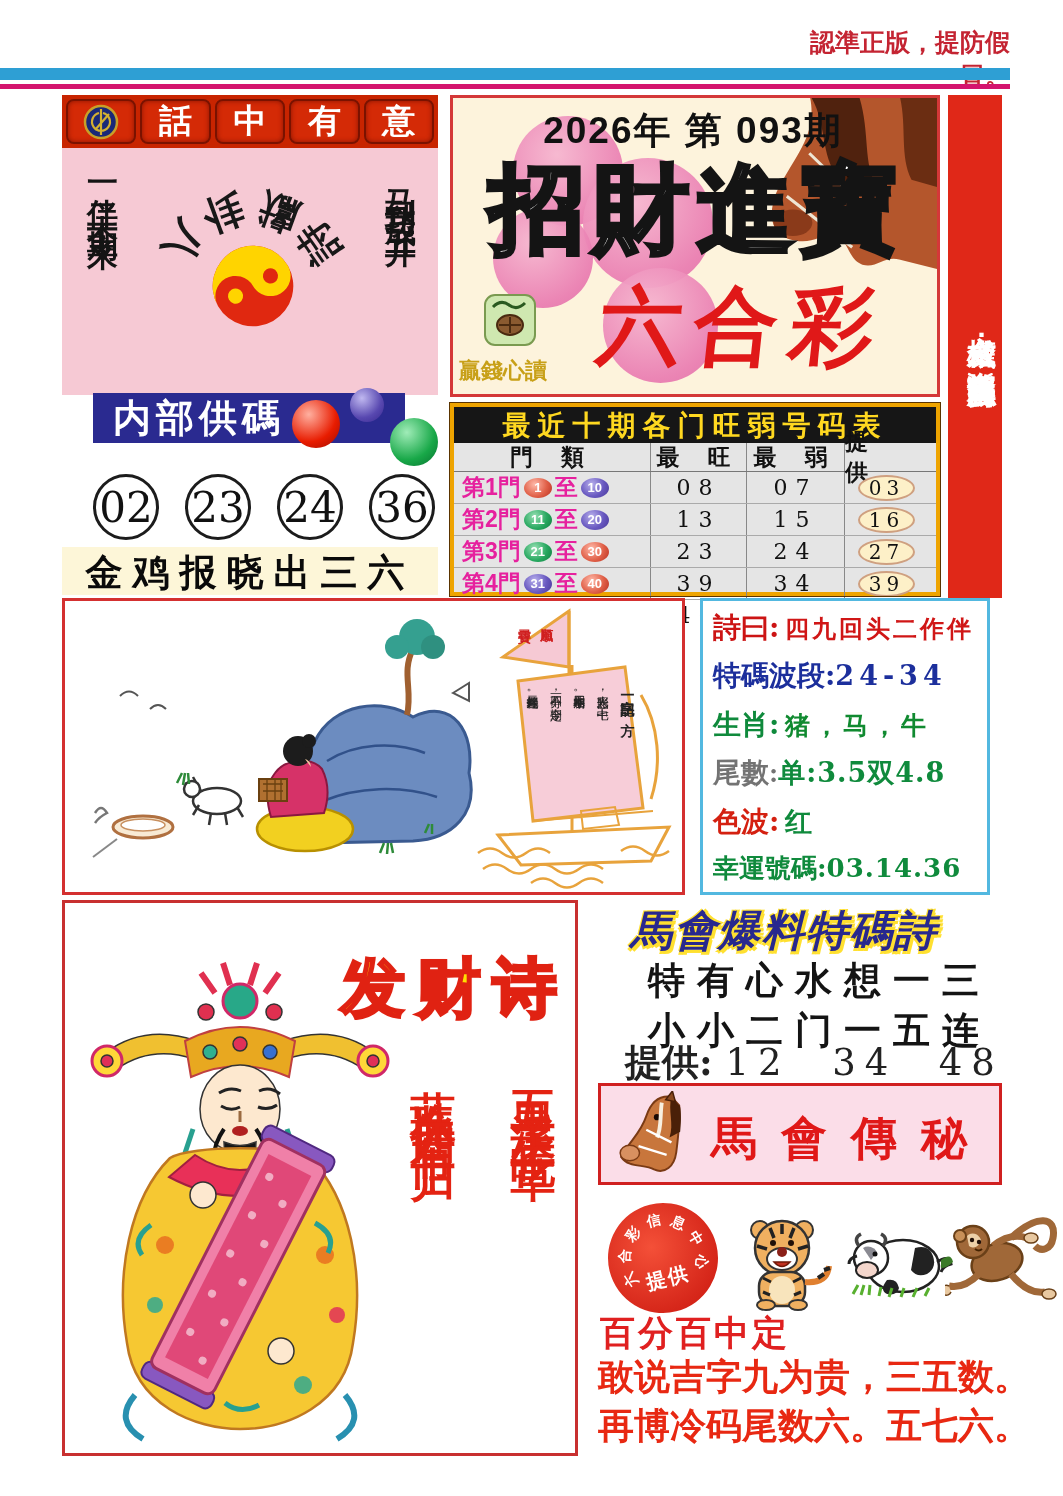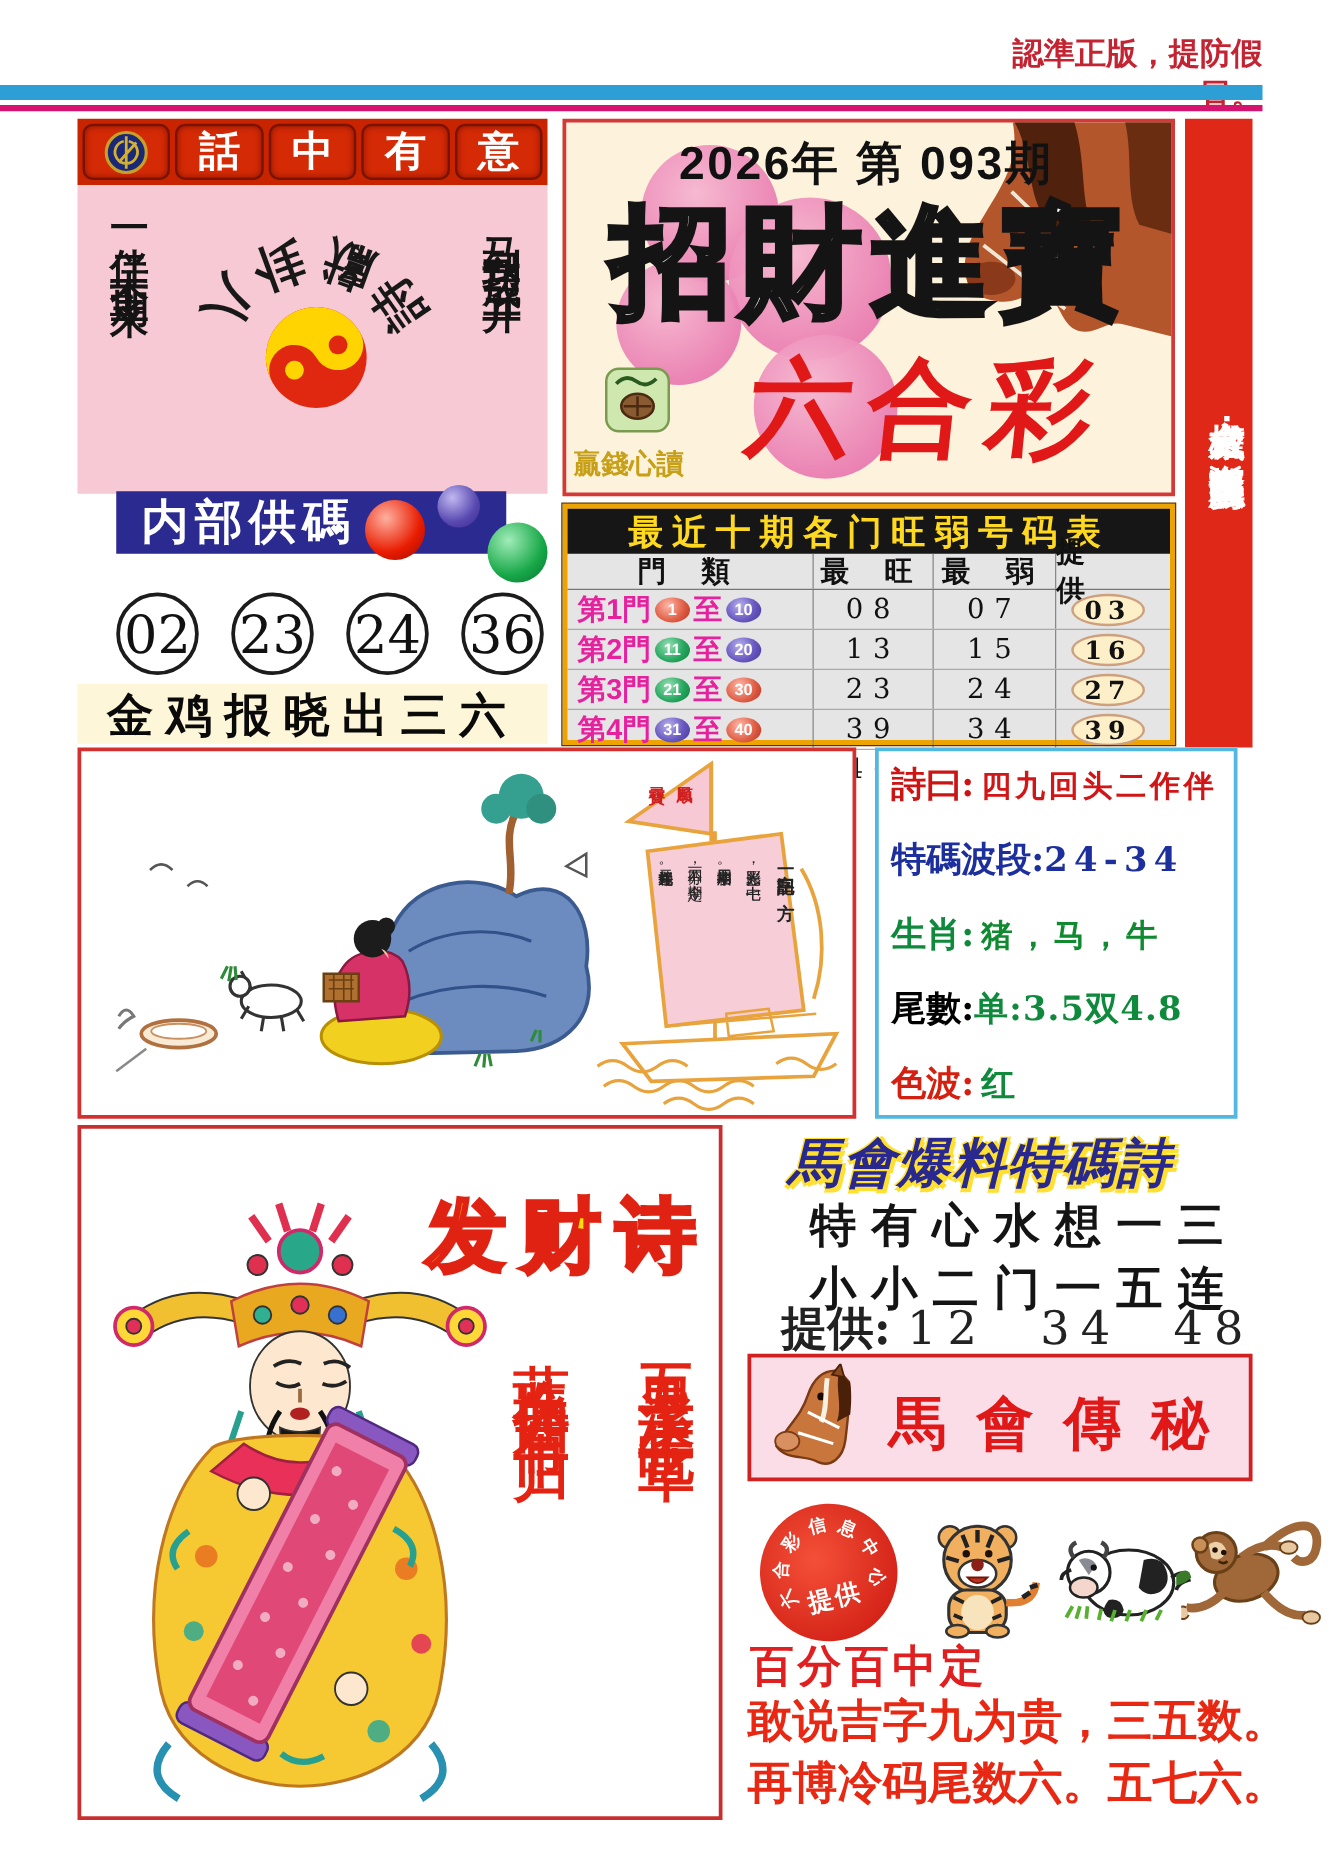--- a/index.html
+++ b/index.html
@@ -94,21 +94,21 @@
   .c-offer { width:84px; border-left:1px solid #888; }
   .gate-label, .gate-zhi { color:#e6219e; font-weight:bold; font-size:23px; }
   .ball { width:28px; height:20px; border-radius:50%; color:#fff; font-size:13px;
           font-weight:bold; display:flex; align-items:center; justify-content:center; }
   .b-red    { background:radial-gradient(circle at 38% 32%, #ffb8a8, #e06048 55%, #b83020); }
   .b-purple { background:radial-gradient(circle at 38% 32%, #b8b0ec, #6858c0 55%, #483898); }
   .b-green  { background:radial-gradient(circle at 38% 32%, #98e0b4, #28a860 55%, #0e7e3e); }
   .numval { font-size:22px; color:#111; letter-spacing:8px; font-family:"DejaVu Serif", serif; }
   .offer-oval { background:#fdf0c8; border:2px solid #cfa080; border-radius:50%;
                 padding:0 9px; font-size:20px; letter-spacing:5px; color:#111;
-                font-family:"DejaVu Serif", serif; line-height:22px;font-weight:bold; }
+                font-family:"DejaVu Serif", serif; line-height:22px; }
 
   
   .mid-box { position:absolute; left:62px; top:598px; width:623px; height:297px;
              border:3px solid #d43030; background:#fff; overflow:hidden; }
   .boat-wrap { position:absolute; left:408px; top:2px; width:210px; height:290px; }
   .flag-text { position:absolute; left:40px; top:16px; height:70px; writing-mode:vertical-rl;
                text-orientation:upright; color:#d02020; font-size:13px; font-weight:bold;
                line-height:1.7; font-family:"DejaVu Serif", serif; }
   .sail-text { position:absolute; left:52px; top:84px; width:116px; height:130px;
                writing-mode:vertical-rl; text-orientation:upright; color:#232323;
@@ -118,21 +118,21 @@
   
   .poem { position:absolute; left:700px; top:598px; width:290px; height:297px;
           border:3px solid #52b8e0; background:#fff; padding:8px 10px 6px 10px;
           display:flex; flex-direction:column; justify-content:space-between; }
   .prow { white-space:nowrap; font-weight:bold; font-family:"DejaVu Serif", serif; }
   .prow .lab { font-size:28px; }
   .prow .val { font-size:27px; }
   .pr0 .lab { color:#cc1414; } .pr0 .val { color:#d01616; font-size:24px; letter-spacing:3px; }
   .pr1 .lab { color:#1c2f9c; } .pr1 .val { color:#1c2f9c; letter-spacing:5px; }
   .pr2 .lab { color:#0f8a3c; } .pr2 .val { color:#108a30; letter-spacing:4px; font-size:25px; }
-  .pr3 .lab { color:#000000; } .pr3 .val { color:#0f8a3c; letter-spacing:1px; }
+  .pr3 .lab { color:#737373;font-family:Liberation Serif, serif; } .pr3 .val { color:#0f8a3c; letter-spacing:1px; }
   .pr4 .lab { color:#d42010; } .pr4 .val { color:#0f8a3c; letter-spacing:2px; }
   .pr5 .lab { color:#0f8a3c; font-size:26px; } .pr5 .val { color:#0f8a3c; font-size:26px; letter-spacing:1px; }
 
   
   .facai-box { position:absolute; left:62px; top:900px; width:516px; height:556px;
                border:3px solid #c83030; background:#fff; overflow:hidden; }
   .facai-title { position:absolute; left:276px; top:42px; width:240px; font-size:64px;
                  font-weight:bold; color:#ffe000; letter-spacing:12px;
                  font-family:"DejaVu Serif", serif; -webkit-text-stroke:3px #e02212;
                  text-shadow:0 0 2px #e02212; white-space:nowrap; }
@@ -403,20 +403,21 @@
       </div>
     </div>
   </div>
 
   <div class="poem">
     <div class="prow pr0"><span class="lab">詩曰:</span> <span class="val">四九回头二作伴</span></div>
     <div class="prow pr1"><span class="lab">特碼波段:</span><span class="val">24-34</span></div>
     <div class="prow pr2"><span class="lab">生肖:</span> <span class="val">猪，马，牛</span></div>
     <div class="prow pr3"><span class="lab">尾數:</span><span class="val">单:3.5双4.8</span></div>
     <div class="prow pr4"><span class="lab">色波:</span> <span class="val">红</span></div>
+    <div class="prow pr5"><span class="lab">幸運號碼:</span><span class="val">03.14.36</span></div>
   </div>
 
   <div class="facai-box">
     <svg class="caishen" width="330" height="525" viewBox="0 0 330 525">
       <g stroke="#333" stroke-width="1.5">
         <path d="M30,130 Q70,100 122,118 L119,136 Q76,122 42,146 Z" fill="#f0c030"></path>
         <path d="M300,130 Q260,100 208,118 L211,136 Q254,122 288,146 Z" fill="#f0c030"></path>
         <circle cx="32" cy="138" r="15" fill="#ffd838" stroke="#d02868" stroke-width="3"></circle>
         <circle cx="32" cy="138" r="6" fill="#e03058"></circle>
         <circle cx="298" cy="138" r="15" fill="#ffd838" stroke="#d02868" stroke-width="3"></circle>

